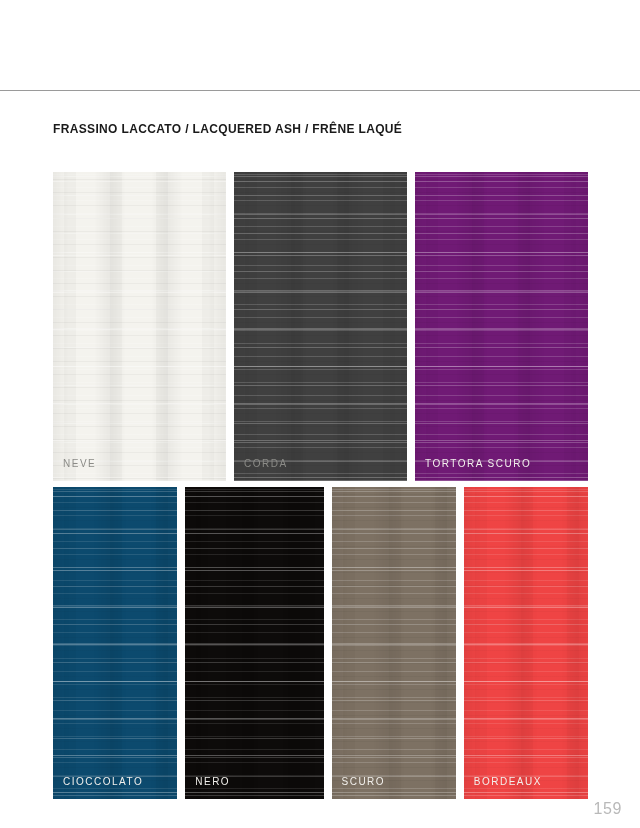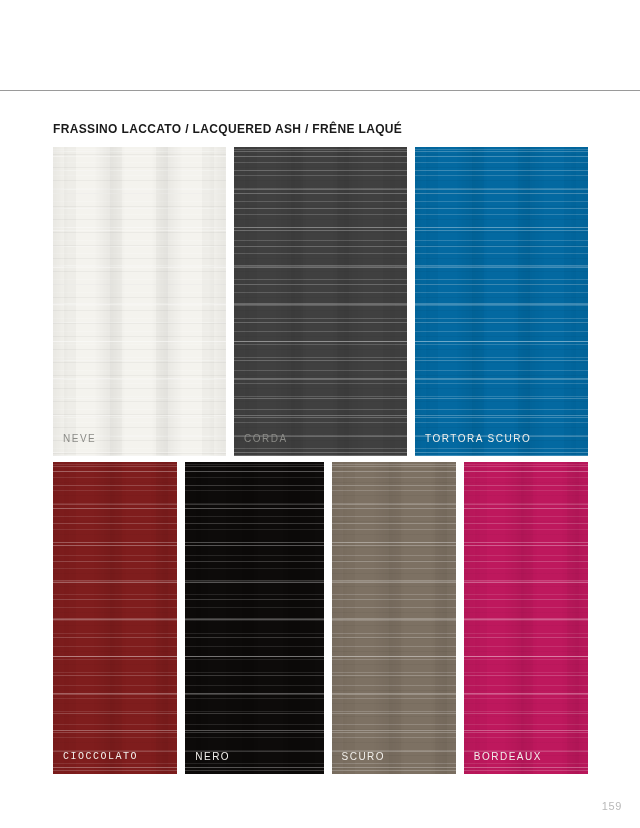--- a/index.html
+++ b/index.html
@@ -34,21 +34,21 @@
     font-weight: bold;
     letter-spacing: 0.35px;
     color: #1a1a1a;
     white-space: nowrap;
   }
 
   
   .swatch-grid {
     position: absolute;
     left: 53px;
-    top: 147px;
+    top: 172px;
     width: 535px;
     display: flex;
     flex-direction: column;
     gap: 6px;
   }
   .swatch-row {
     display: flex;
     gap: 8px;
   }
   .swatch {
@@ -141,21 +141,21 @@
     z-index: 3;
   }
   .label-light { color: #8b8b87; }
   .label-white { color: #f2f0ec; }
 
   
   .page-number {
     position: absolute;
     right: 18px;
     top: 800px;
-    font-size: 11px;
+    font-size: 16px;
     letter-spacing: 0.6px;
     color: #b9b9b9;
   }
 </style>
 </head>
 <body style="background-color: rgb(255, 255, 255);">
 
 <div class="top-rule" style="background-color: rgb(154, 154, 154);"></div>
 
 <div class="section-title">FRASSINO LACCATO / LACQUERED ASH / FRÊNE LAQUÉ</div>
@@ -168,48 +168,48 @@
       <div class="grain g2"></div>
       <div class="grain g3"></div>
       <div class="swatch-label label-light">NEVE</div>
     </div>
     <div class="swatch row1" style="background-color: #404040;">
       <div class="grain g1"></div>
       <div class="grain g2"></div>
       <div class="grain g3"></div>
       <div class="swatch-label label-light">CORDA</div>
     </div>
-    <div class="swatch row1" style="background-color: #0369a1;">
+    <div class="swatch row1" style="background-color: #701a75;">
       <div class="grain g1"></div>
       <div class="grain g2"></div>
       <div class="grain g3"></div>
       <div class="swatch-label label-white">TORTORA SCURO</div>
     </div>
   </div>
 
   <div class="swatch-row">
-    <div class="swatch row2 dark" style="background-color: #7f1d1d; font-family: Liberation Mono, monospace;">
+    <div class="swatch row2 dark" style="background-color: #0c4a6e;">
       <div class="grain g1"></div>
       <div class="grain g2"></div>
       <div class="grain g3"></div>
       <div class="swatch-label label-white">CIOCCOLATO</div>
     </div>
     <div class="swatch row2 dark" style="background-color: rgb(13, 11, 10); padding-left: 14px;">
       <div class="grain g1"></div>
       <div class="grain g2"></div>
       <div class="grain g3"></div>
       <div class="swatch-label label-white">NERO</div>
     </div>
     <div class="swatch row2" style="background-color: rgb(125, 113, 99);">
       <div class="grain g1"></div>
       <div class="grain g2"></div>
       <div class="grain g3"></div>
       <div class="swatch-label label-white">SCURO</div>
     </div>
-    <div class="swatch row2 dark" style="background-color: #be185d;">
+    <div class="swatch row2 dark" style="background-color: #ef4444;">
       <div class="grain g1"></div>
       <div class="grain g2"></div>
       <div class="grain g3"></div>
       <div class="swatch-label label-white">BORDEAUX</div>
     </div>
   </div>
 
 </div>
 
 <div class="page-number">159</div>

